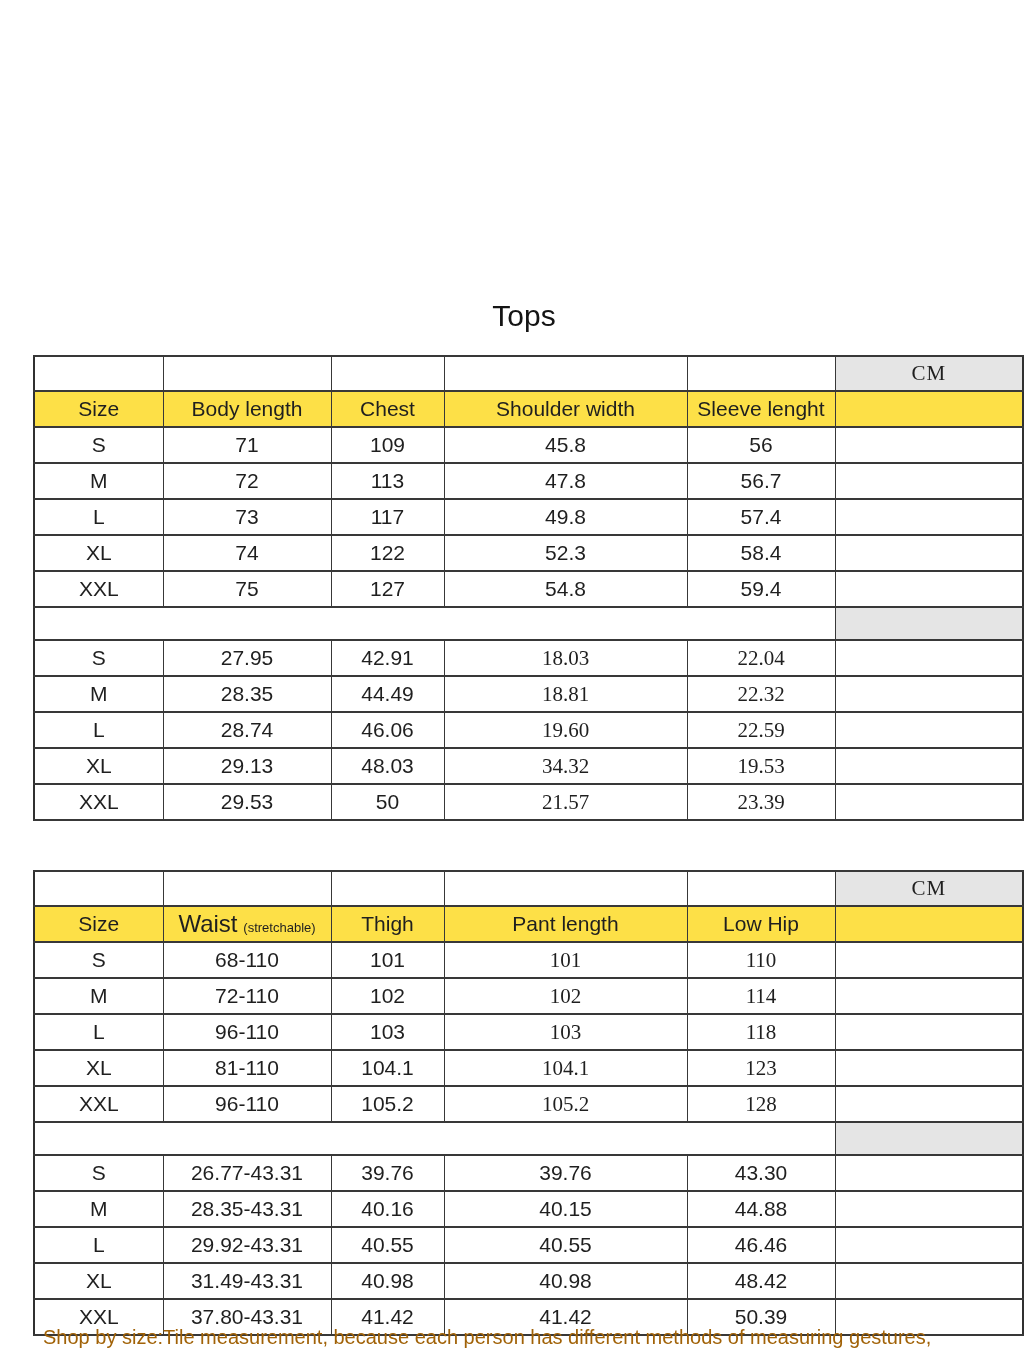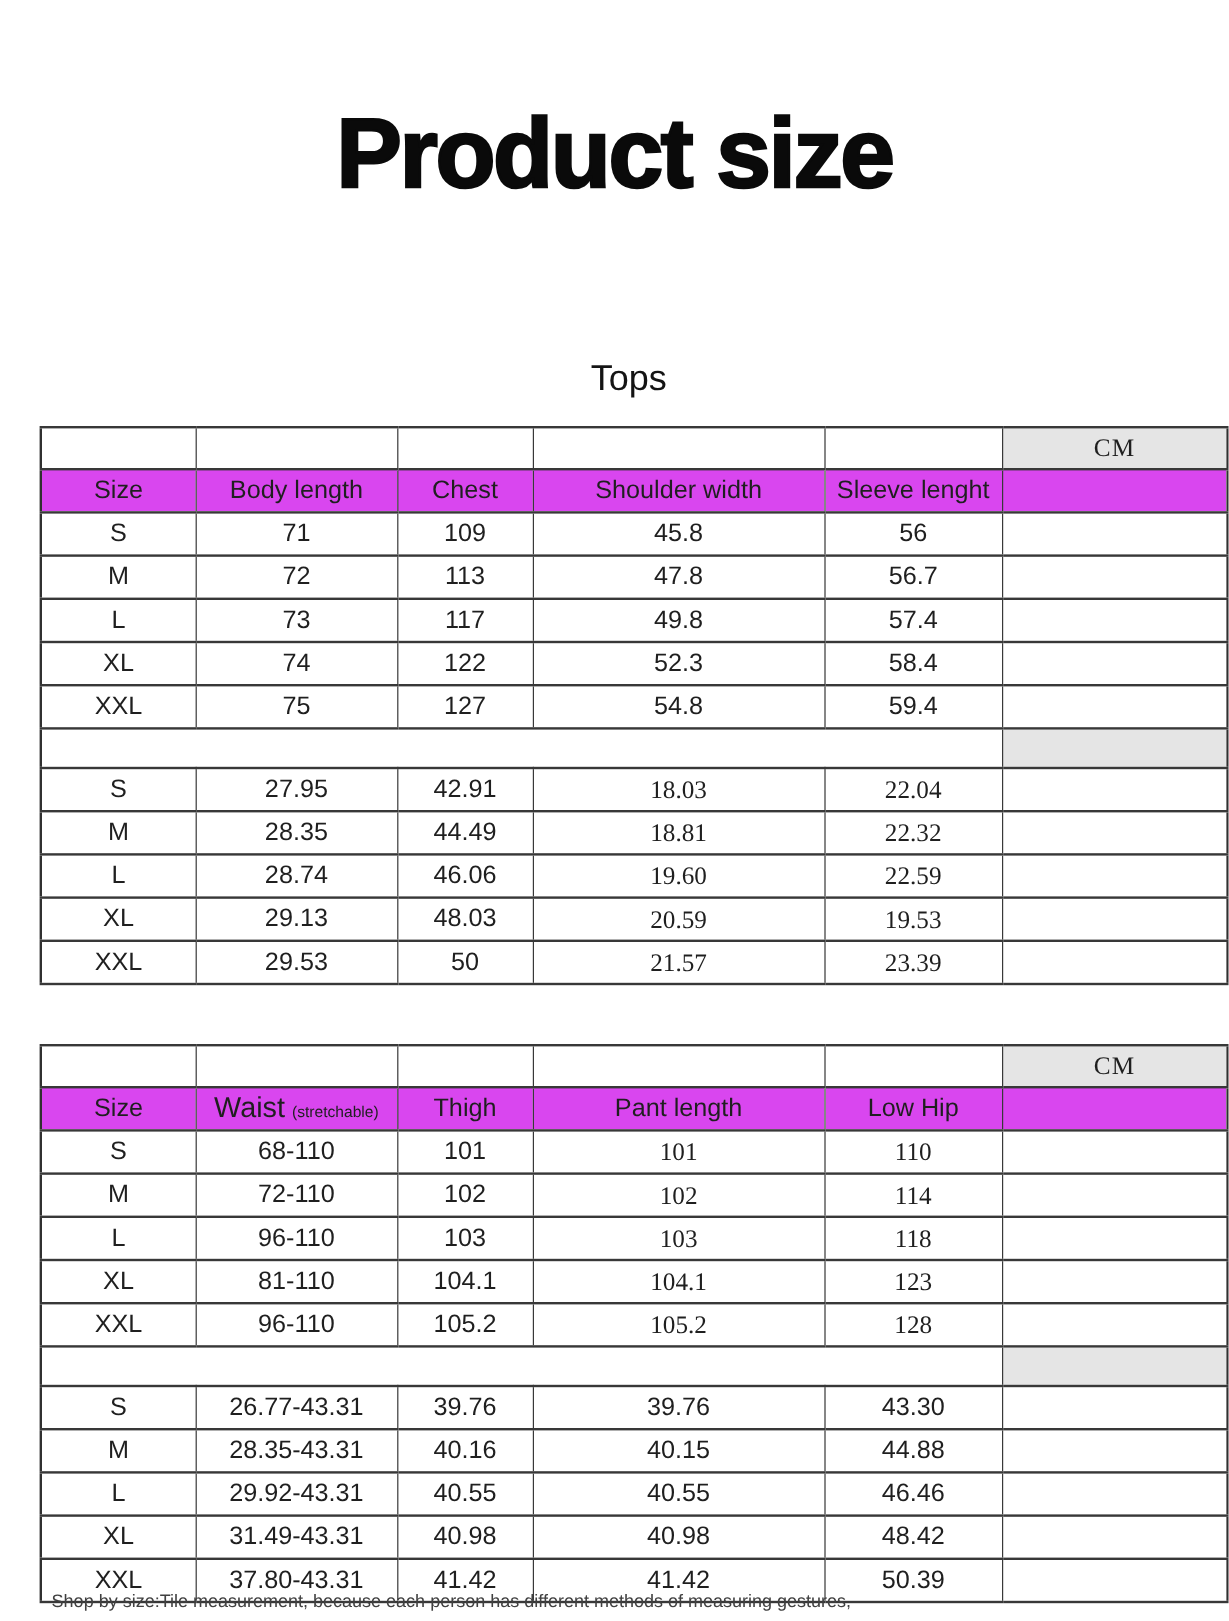--- a/index.html
+++ b/index.html
@@ -32,37 +32,36 @@
   .size-table td, .size-table th {
     border:1px solid #383838;
     border-top-width:2px; border-bottom-width:2px;
     height:34px; padding:0;
     text-align:center; vertical-align:middle;
     font-size:21px; font-weight:400; color:#1f1f1f;
     overflow:hidden; white-space:nowrap;
   }
   .size-table tr.unit-row td { height:33px; }
   .size-table tr.sep-row td { height:31px; }
-  .size-table th { background:#d946ef; font-weight:400; }
+  .size-table th { background:#fde047; font-weight:400; }
   .gray { background:#e5e5e5; }
   .serif { font-family:"Liberation Serif", serif; }
   .unit-cell { font-family:"Liberation Serif", serif; font-size:22px; letter-spacing:1px; }
   .waist-main { font-size:24px; }
   .waist-note { font-size:13px;margin-top:36px; }
   .footer-note {
     position:absolute; left:43px; top:1326px;
-    font-size:15px; color:#404040; white-space:nowrap;
+    font-size:20px; color:#a16207; white-space:nowrap;
   }
 </style>
 </head>
 <body>
 
 <div class="page">
 
-  <h1 class="main-title">Product size</h1>
 
   <h2 class="section-title" id="tops-title">Tops</h2>
 
   <table class="size-table" id="tops-table">
     <colgroup>
         <col style="width:129px">
         <col style="width:168px">
         <col style="width:113px">
         <col style="width:243px">
         <col style="width:148px">
@@ -150,21 +149,21 @@
         <td>28.74</td>
         <td>46.06</td>
         <td class="serif">19.60</td>
         <td class="serif">22.59</td>
         <td></td>
       </tr>
       <tr>
         <td>XL</td>
         <td>29.13</td>
         <td>48.03</td>
-        <td class="serif">20.59</td>
+        <td class="serif">34.32</td>
         <td class="serif">19.53</td>
         <td></td>
       </tr>
       <tr>
         <td>XXL</td>
         <td>29.53</td>
         <td>50</td>
         <td class="serif">21.57</td>
         <td class="serif">23.39</td>
         <td></td>

